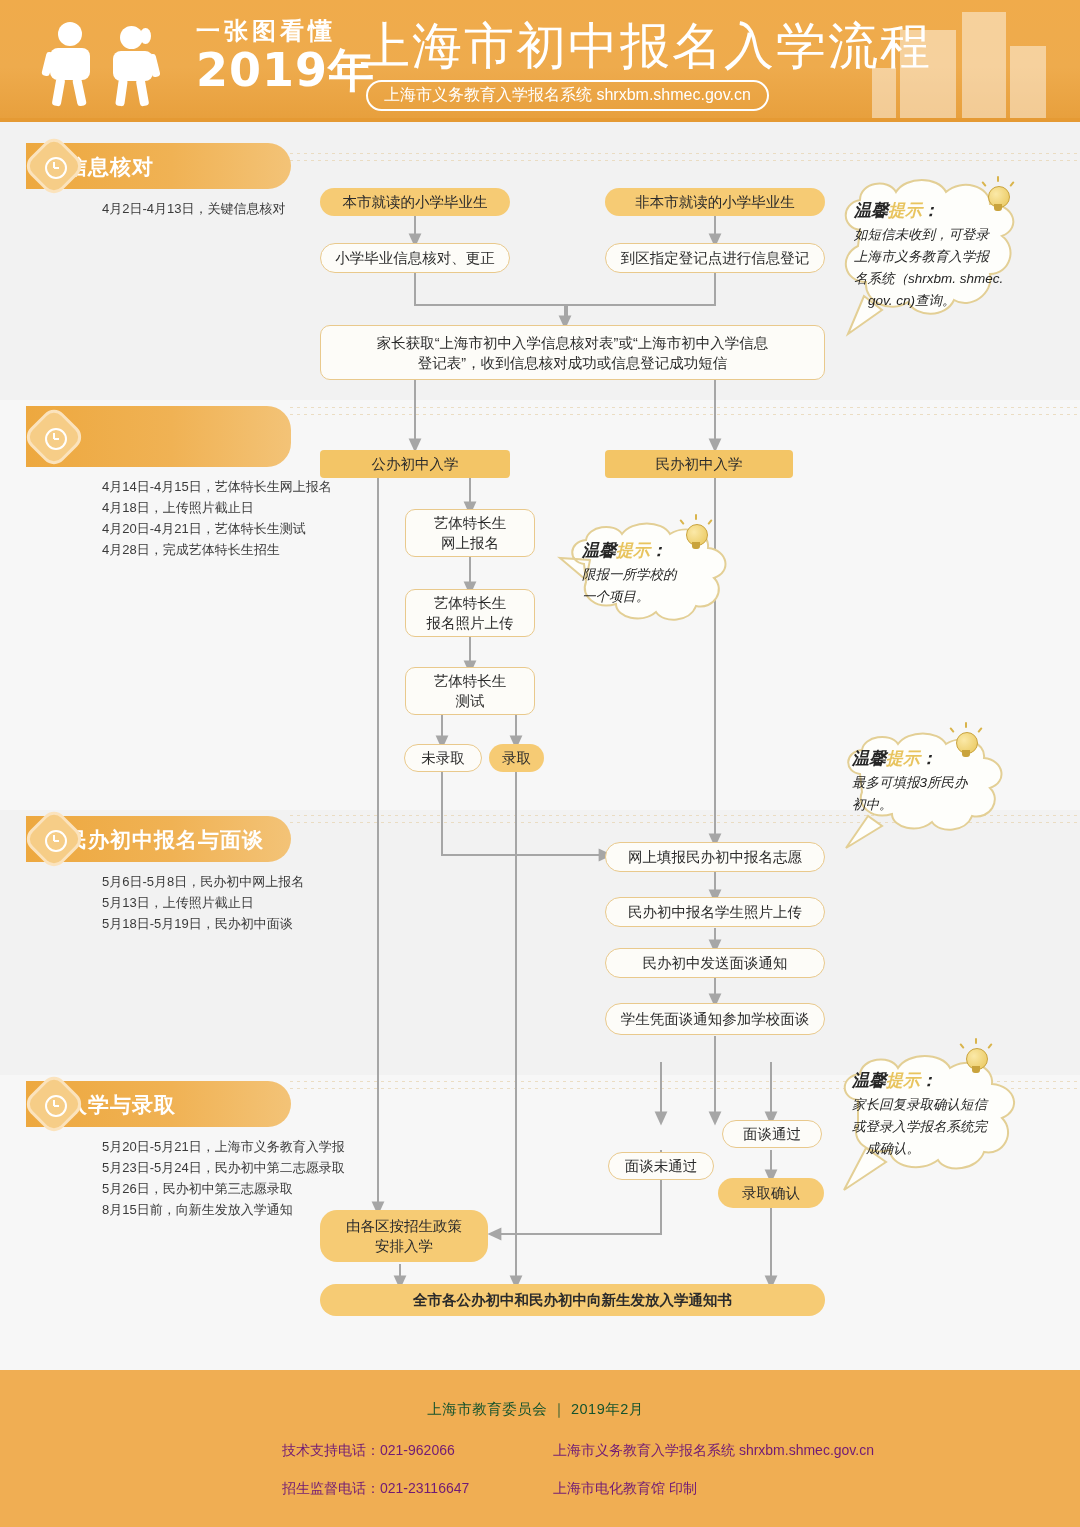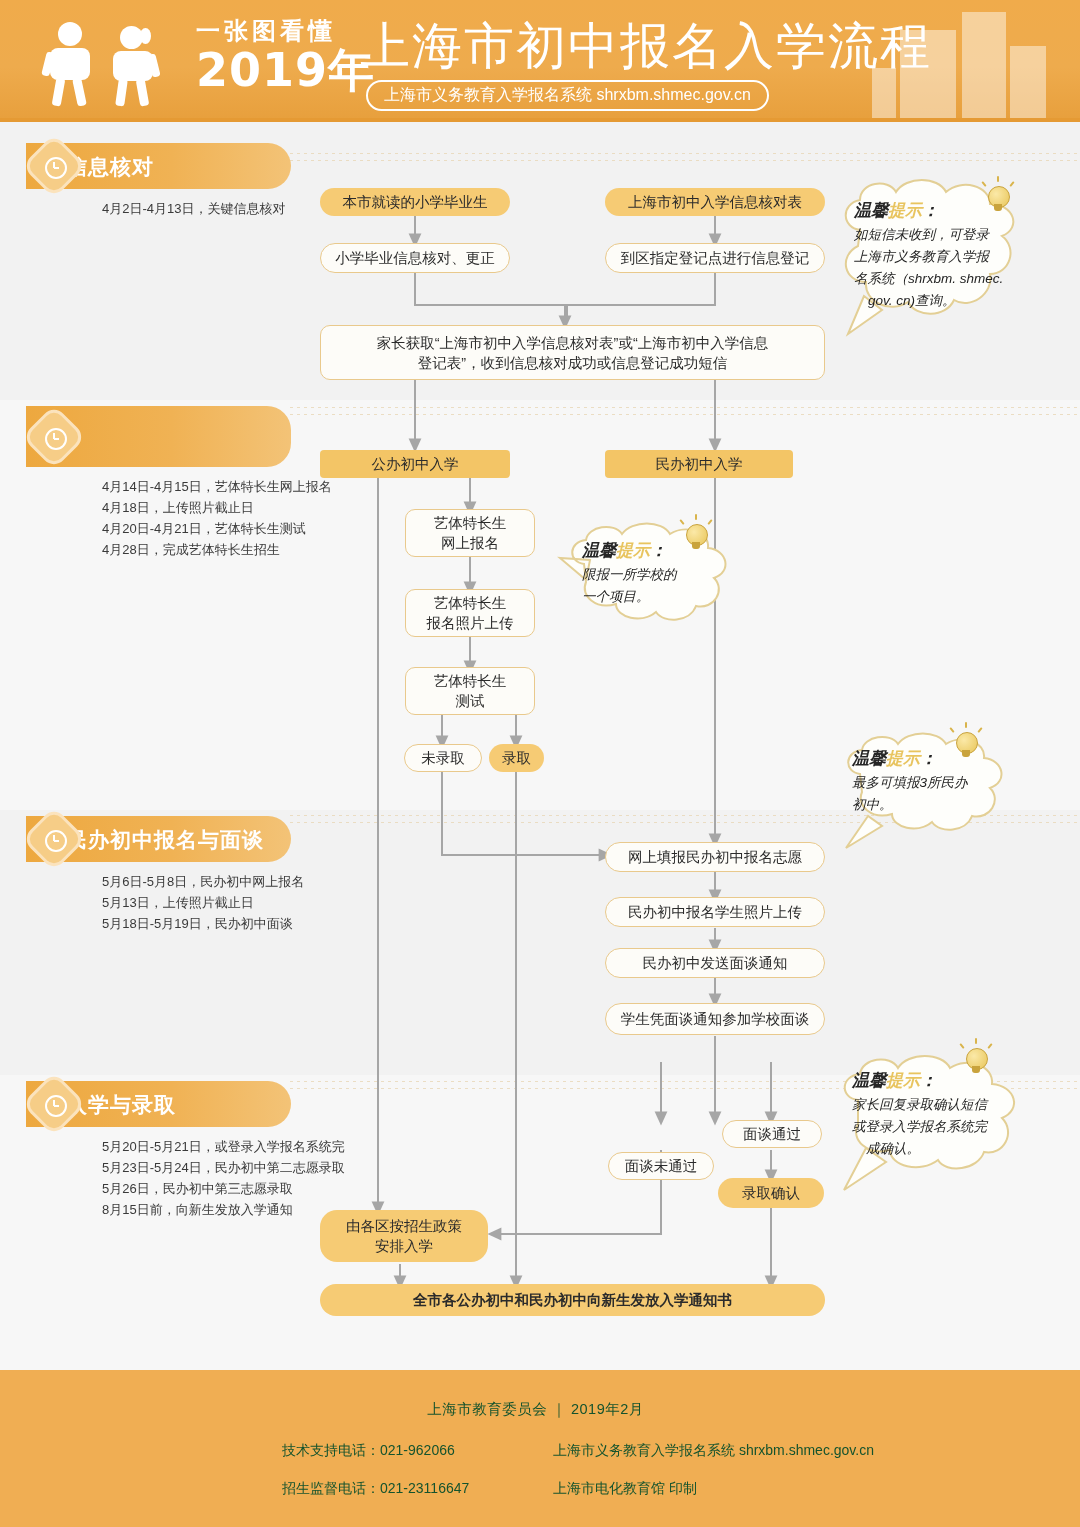--- a/index.html
+++ b/index.html
@@ -123,21 +123,21 @@
 
   
   .footer{
     position:absolute;left:0;top:1370px;width:1080px;height:157px;
     background:#f0ae53;
   }
   .f-top{
     position:absolute;top:30px;width:1071px;text-align:center;
     color:#14532d;font-size:14.5px;letter-spacing:.5px;
   }
-  .f-rows{position:absolute;top:72px;left:0;width:1080px;color:#14532d;font-size:14px;}
+  .f-rows{position:absolute;top:72px;left:0;width:1080px;color:#701a75;font-size:14px;}
   .f-row{position:relative;height:38px;}
   .f-c1{position:absolute;left:282px;}
   .f-c2{position:absolute;left:553px;}
 </style>
 </head>
 <body>
 
 <div id="root">
 
   <div class="band band-a" style="top:122px;height:278px;"></div>
@@ -228,21 +228,21 @@
 
   <div class="sec" style="left:26px;top:1081px;">
     <div class="sec-bar">
       <div class="sec-diamond">
         <div class="dm-outer"></div>
           <div class="dm-clock"></div>
       </div>
       <div class="sec-title">入学与录取</div>
     </div>
     <div class="sec-dates">
-      <div>5月20日-5月21日，或登录入学报名系统完</div>
+      <div>5月20日-5月21日，上海市义务教育入学报</div>
       <div>5月23日-5月24日，民办初中第二志愿录取</div>
       <div>5月26日，民办初中第三志愿录取</div>
       <div>8月15日前，向新生发放入学通知</div>
     </div>
   </div>
 
   <svg id="wires" viewBox="0 0 1080 1527">
     <defs>
       <marker id="ah" markerWidth="9" markerHeight="9" refX="4.2" refY="4.2" orient="auto">
         <path d="M1,1 L8,4.2 L1,7.4 z" fill="#a6a6a6"></path>
@@ -293,21 +293,21 @@
       <path d="M516,772 L516,1282"></path>
 
       <path d="M400,1264 L400,1282"></path>
 
       <path d="M771,1208 L771,1282"></path>
     </g>
   </svg>
 
   <div class="node n-solid-round" style="left:320px;top:188px;width:190px;height:28px;">本市就读的小学毕业生</div>
 
-  <div class="node n-solid-round" style="left:605px;top:188px;width:220px;height:28px;">上海市初中入学信息核对表</div>
+  <div class="node n-solid-round" style="left:605px;top:188px;width:220px;height:28px;">非本市就读的小学毕业生</div>
 
   <div class="node n-out" style="left:320px;top:243px;width:190px;height:30px;">小学毕业信息核对、更正</div>
 
   <div class="node n-out" style="left:605px;top:243px;width:220px;height:30px;">到区指定登记点进行信息登记</div>
 
   <div class="node n-out-sq" style="left:320px;top:325px;width:505px;height:55px;flex-direction:column;">
     <div>家长获取“上海市初中入学信息核对表”或“上海市初中入学信息</div>
     <div>登记表”，收到信息核对成功或信息登记成功短信</div>
   </div>
 

